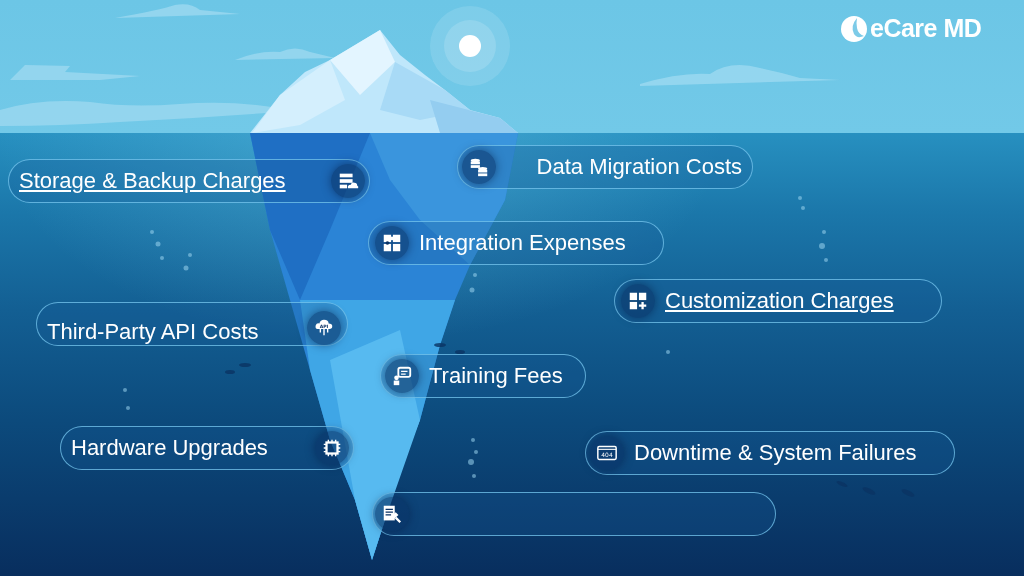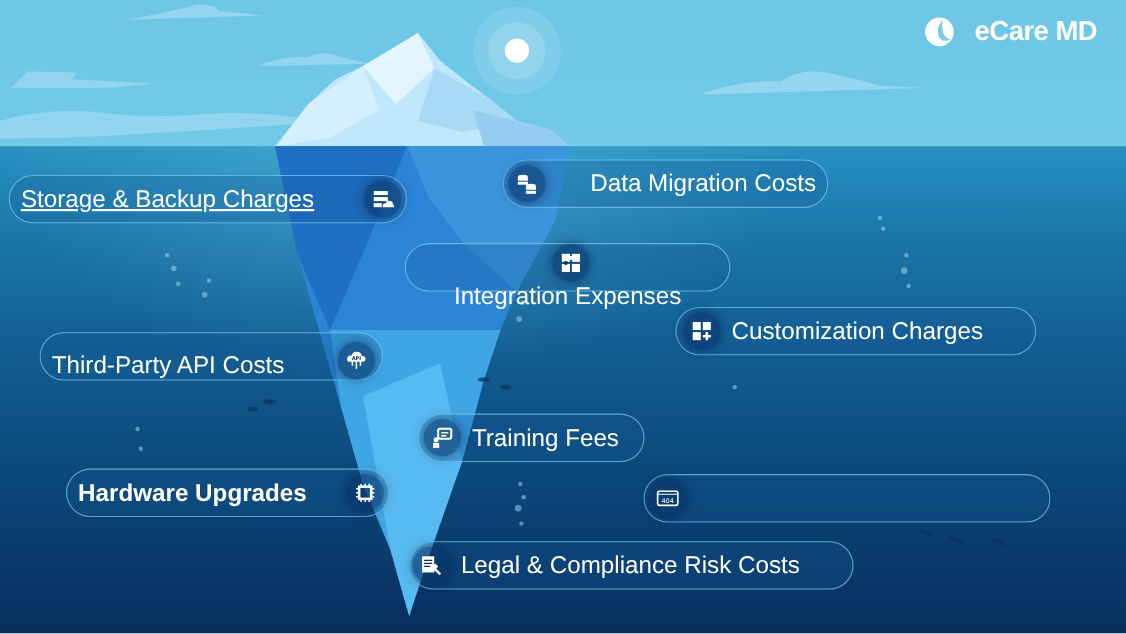--- a/index.html
+++ b/index.html
@@ -3,21 +3,21 @@
 <meta charset="utf-8">
 <style>
   html,body{margin:0;padding:0;}
   body{width:1024px;height:576px;overflow:hidden;position:relative;font-family:"Liberation Sans","DejaVu Sans",sans-serif;}
   .sky{position:absolute;left:0;top:0;width:1024px;height:134px;background:linear-gradient(180deg,#6cc6e6 0%,#72c9e8 100%);}
   .sea{position:absolute;left:0;top:133px;width:1024px;height:443px;
        background:linear-gradient(180deg,#2790c0 0%,#1b77aa 18%,#135f93 40%,#0c4a7c 65%,#082e5e 100%);}
   .sea-rays{position:absolute;left:0;top:133px;width:1024px;height:443px;
        background:radial-gradient(ellipse 520px 300px at 360px 0px,rgba(120,210,240,0.35),rgba(120,210,240,0) 70%);}
   .scene{position:absolute;left:0;top:0;width:1024px;height:576px;}
-  .logo{position:absolute;left:838px;top:12px;display:flex;align-items:center;gap:16px;}
+  .logo{position:absolute;left:838px;top:12px;display:flex;align-items:center;gap:0;}
   .logo-text{color:#fff;font-weight:bold;font-size:25px;letter-spacing:-0.5px;}
   .pill{position:absolute;height:44px;border:1.5px solid rgba(120,200,240,0.75);border-radius:24px;
         background:rgba(20,90,150,0.28);display:flex;align-items:center;box-sizing:border-box;color:#fff;
         font-size:22px;white-space:nowrap;}
   .pill .txt{padding:0 10px;}
   .ico{width:34px;height:34px;border-radius:50%;background:rgba(10,50,100,0.55);box-shadow:0 0 10px rgba(0,20,60,0.5);
        display:flex;align-items:center;justify-content:center;flex:0 0 34px;}
   .ico svg{width:22px;height:22px;}
 </style>
 </head>
@@ -114,35 +114,35 @@
         <rect x="3" y="6" width="10" height="3" fill="#fff"></rect>
         <rect x="3" y="10" width="10" height="3" fill="#fff"></rect>
         <ellipse cx="16" cy="14" rx="5" ry="2" fill="#fff"></ellipse>
         <rect x="11" y="15" width="10" height="3" fill="#fff"></rect>
         <rect x="11" y="19" width="10" height="3" fill="#fff"></rect>
       </svg>
   </span>
   <span class="txt">Data Migration Costs</span>
 </div>
 
-<div class="pill" style="left:368px;top:221px;width:296px;flex-direction:column;">
+<div class="pill" style="left:368px;top:221px;width:296px;">
   <span class="ico" style="margin-left:6px;">
     <svg viewBox="0 0 24 24">
         <rect x="3" y="3" width="8" height="8" fill="#fff"></rect>
         <rect x="13" y="3" width="8" height="8" fill="#fff"></rect>
         <rect x="3" y="13" width="8" height="8" fill="#fff"></rect>
         <rect x="13" y="13" width="8" height="8" fill="#fff"></rect>
         <circle cx="12" cy="7" r="2" fill="#fff"></circle>
         <circle cx="7" cy="12" r="2" fill="#0a3264"></circle>
       </svg>
   </span>
   <span class="txt">Integration Expenses</span>
 </div>
 
-<div class="pill" style="left:614px;top:279px;width:328px;">
+<div class="pill" style="left:614px;top:279px;width:328px;text-decoration:underline;">
   <span class="ico" style="margin-left:6px;">
     <svg viewBox="0 0 24 24">
         <rect x="3" y="3" width="8" height="8" fill="#fff"></rect>
         <rect x="13" y="3" width="8" height="8" fill="#fff"></rect>
         <rect x="3" y="13" width="8" height="8" fill="#fff"></rect>
         <path d="M17 13v8M13 17h8" stroke="#fff" stroke-width="2.5"></path>
       </svg>
   </span>
   <span class="txt">Customization Charges</span>
 </div>
@@ -152,56 +152,56 @@
   <span style="flex:1"></span>
   <span class="ico" style="margin-right:6px;">
     <svg viewBox="0 0 24 24">
         <path d="M5 13 Q2 13 3 9 Q4 6 7 7 Q8 3 12 3 Q17 3 17 7 Q21 7 21 10 Q21 13 18 13Z" fill="#fff"></path>
         <text x="12" y="11.5" font-size="5" text-anchor="middle" fill="#0a3264" font-family="DejaVu Sans,sans-serif" font-weight="bold">API</text>
         <path d="M8 13v4M12 13v7M16 13v4" stroke="#fff" stroke-width="1.5"></path>
       </svg>
   </span>
 </div>
 
-<div class="pill" style="left:380px;top:376px;width:206px;text-align:center;">
+<div class="pill" style="left:380px;top:354px;width:206px;text-align:center;">
   <span class="ico" style="margin-left:4px;">
     <svg viewBox="0 0 24 24">
         <rect x="8" y="3" width="13" height="10" rx="2" fill="none" stroke="#fff" stroke-width="2"></rect>
         <path d="M11 7h7M11 10h5" stroke="#fff" stroke-width="1.5"></path>
         <circle cx="6" cy="14" r="2.5" fill="#fff"></circle>
         <rect x="3" y="17" width="6" height="5" fill="#fff"></rect>
       </svg>
   </span>
   <span class="txt">Training Fees</span>
 </div>
 
-<div class="pill" style="left:60px;top:426px;width:294px;font-weight:bold;">
+<div class="pill" style="left:60px;top:426px;width:294px;">
   <span class="txt">Hardware Upgrades</span>
   <span style="flex:1"></span>
   <span class="ico" style="margin-right:4px;">
     <svg viewBox="0 0 24 24">
         <rect x="6" y="6" width="12" height="12" fill="none" stroke="#fff" stroke-width="2.5"></rect>
         <path d="M8 3v3M12 3v3M16 3v3M8 18v3M12 18v3M16 18v3M3 8h3M3 12h3M3 16h3M18 8h3M18 12h3M18 16h3" stroke="#fff" stroke-width="1.5"></path>
       </svg>
   </span>
 </div>
 
 <div class="pill" style="left:585px;top:431px;width:370px;">
   <span class="ico" style="margin-left:4px;">
     <svg viewBox="0 0 24 24">
         <rect x="2" y="5" width="20" height="14" rx="1.5" fill="none" stroke="#fff" stroke-width="1.6"></rect>
         <path d="M2 8h20" stroke="#fff" stroke-width="1.2"></path>
         <text x="12" y="16.5" font-size="6.5" text-anchor="middle" fill="#fff" font-family="DejaVu Sans,sans-serif">404</text>
       </svg>
   </span>
+  <span class="txt">Downtime &amp; System Failures</span>
 </div>
 
 <div class="pill" style="left:372px;top:492px;width:404px;">
   <span class="ico" style="margin-left:2px;">
     <svg viewBox="0 0 24 24">
         <rect x="3" y="3" width="12" height="16" fill="#fff"></rect>
         <path d="M5 7h8M5 10h8M5 13h6" stroke="#0a3264" stroke-width="1.2"></path>
         <path d="M12 14 L16 10 L19 13 L15 17Z" fill="#fff"></path>
         <path d="M16 16 L21 21" stroke="#fff" stroke-width="2.5"></path>
       </svg>
   </span>
-  <span class="txt">Legal &amp; Compliance Risk Costs</span>
 </div>
 
 </body></html>

